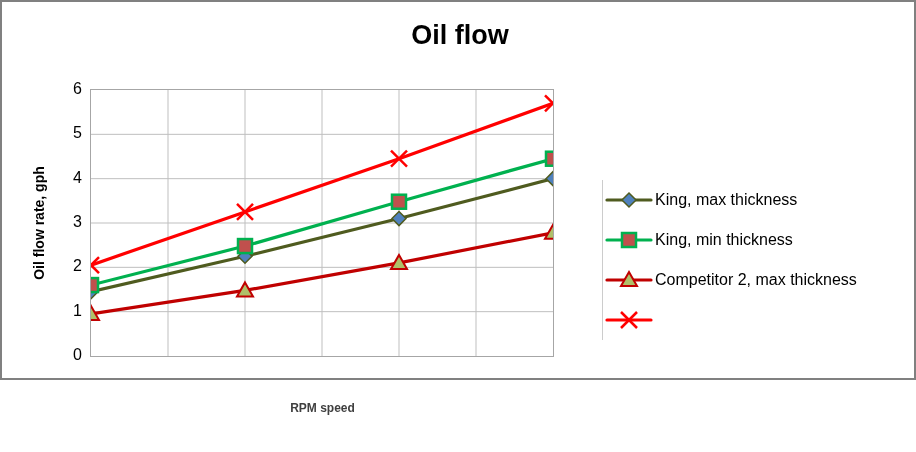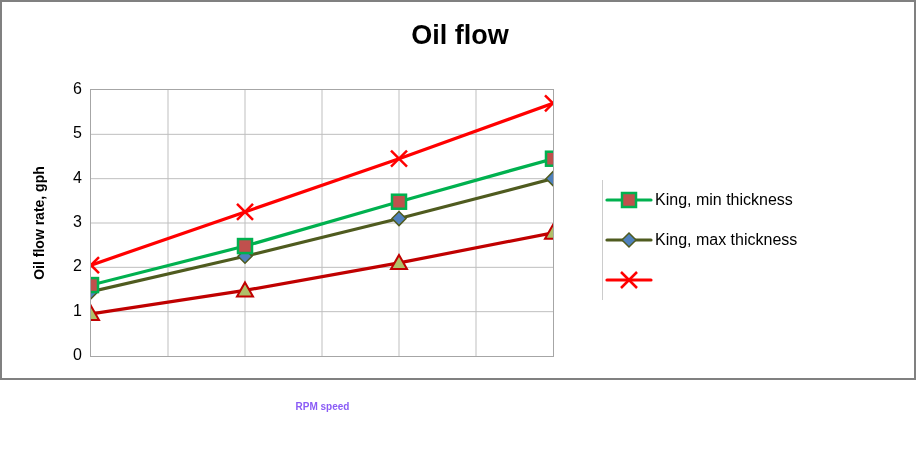--- a/index.html
+++ b/index.html
@@ -36,23 +36,23 @@
     transform:rotate(-90deg);
     text-align:center;
     font-size:14px;
     font-weight:bold;
     color:#000000;
   }
   #x-axis-title{
     position:absolute;
     left:88px;top:399px;width:465px;
     text-align:center;
-    font-size:10px;
+    font-size:12px;
     font-weight:bold;
-    color:#8b5cf6;
+    color:#404040;
   }
 
   
   #plot{
     position:absolute;
     left:88px;top:87px;
     width:464px;height:268px;
     box-sizing:border-box;
     border:1px solid #a6a6a6;
     background:#ffffff;
@@ -197,38 +197,49 @@
       </svg>
   </div>
 
 
   <div id="x-axis-title">RPM speed</div>
 
   <div id="legend">
       <div class="legend-row">
         <div class="legend-key">
           <svg width="48" height="22" viewBox="0 0 48 22">
+            <line x1="2" y1="11" x2="46" y2="11" stroke="#4F5B1F" stroke-width="3.2" stroke-linecap="round"></line>
+            <g>
+              <polygon points="24,4 31,11 24,18 17,11" fill="#4F81BD" stroke="#4F5B1F" stroke-width="1.5"></polygon>
+            </g>
+          </svg>
+        </div>
+        <div class="legend-label">King, max thickness</div>
+      </div>
+      <div class="legend-row">
+        <div class="legend-key">
+          <svg width="48" height="22" viewBox="0 0 48 22">
             <line x1="2" y1="11" x2="46" y2="11" stroke="#00B14F" stroke-width="3.2" stroke-linecap="round"></line>
             <g>
               <rect x="17" y="4" width="14" height="14" fill="#C0504D" stroke="#00B14F" stroke-width="2.5"></rect>
             </g>
           </svg>
         </div>
         <div class="legend-label">King, min thickness</div>
       </div>
       <div class="legend-row">
         <div class="legend-key">
           <svg width="48" height="22" viewBox="0 0 48 22">
-            <line x1="2" y1="11" x2="46" y2="11" stroke="#4F5B1F" stroke-width="3.2" stroke-linecap="round"></line>
-            <g>
-              <polygon points="24,4 31,11 24,18 17,11" fill="#4F81BD" stroke="#4F5B1F" stroke-width="1.5"></polygon>
-            </g>
-          </svg>
-        </div>
-        <div class="legend-label">King, max thickness</div>
+            <line x1="2" y1="11" x2="46" y2="11" stroke="#C00000" stroke-width="3.2" stroke-linecap="round"></line>
+            <g>
+              <polygon points="24,3 32,17 16,17" fill="#AFC069" stroke="#C00000" stroke-width="2"></polygon>
+            </g>
+          </svg>
+        </div>
+        <div class="legend-label">Competitor 2, max thickness</div>
       </div>
       <div class="legend-row">
         <div class="legend-key">
           <svg width="48" height="22" viewBox="0 0 48 22">
             <line x1="2" y1="11" x2="46" y2="11" stroke="#FF0000" stroke-width="3.2" stroke-linecap="round"></line>
             <g>
               <line x1="16" y1="3" x2="32" y2="19" stroke="#FF0000" stroke-width="2.5"></line>
               <line x1="32" y1="3" x2="16" y2="19" stroke="#FF0000" stroke-width="2.5"></line>
             </g>
           </svg>

